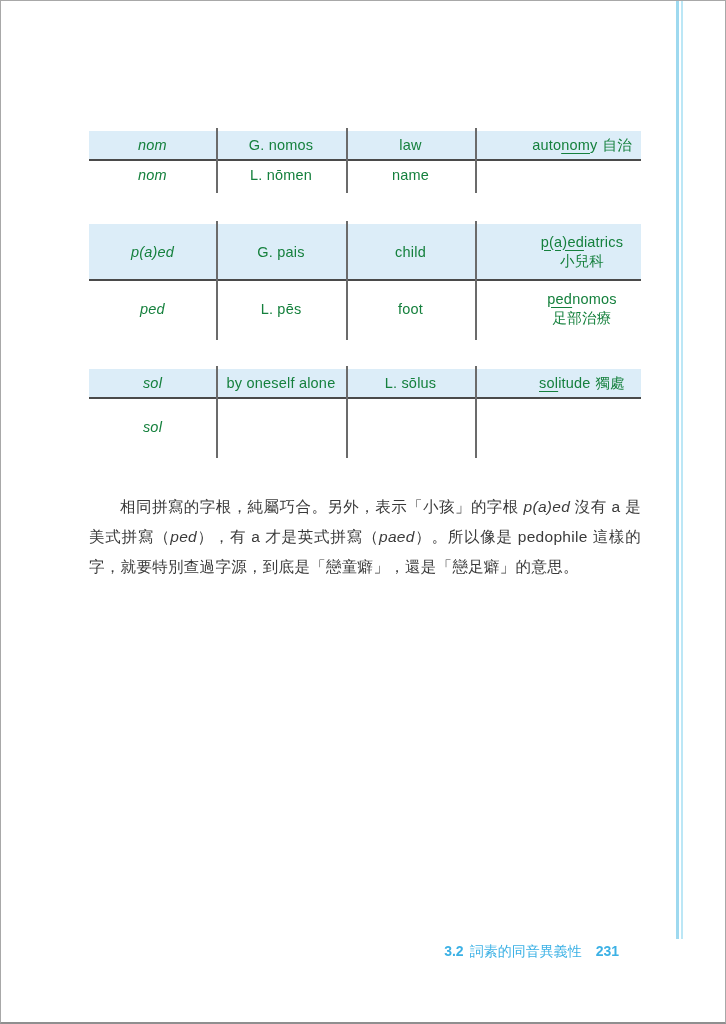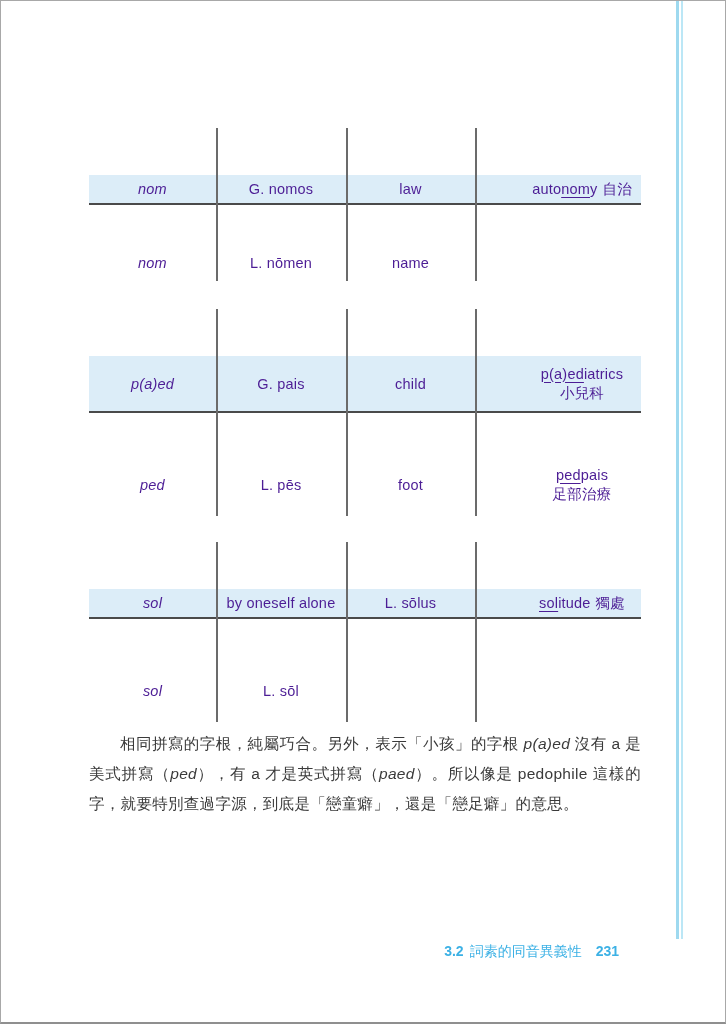--- a/index.html
+++ b/index.html
@@ -14,38 +14,37 @@
   }
   .content { margin-left:88px; width:552px; }
 
   
   .roots-table { position:relative; width:552px; }
   .t-row { display:grid; grid-template-columns:127px 130px 129px 166px; }
   .t-row.header-row .t-cell { background:#dcedf8; }
   .t-row.header-row .t-cell { border-bottom:2px solid #4a4a4a; }
   .t-cell {
     display:flex; align-items:center; justify-content:center;
-    text-align:center; font-size:14.5px; color:#4c1d95;
+    text-align:center; font-size:14.5px; color:#15803d;
     letter-spacing:0.2px;
-    margin-top:44px;
   }
   .h28 .t-cell { height:28px; }
   .h55 .t-cell { height:55px; }
   .cell-root { font-style:italic; }
   .vline { position:absolute; top:-3px; bottom:-4px; width:1.5px; background:#6b6b6b; }
   .vline.v1 { left:127px; } .vline.v2 { left:257px; } .vline.v3 { left:386px; }
   .cell-example { gap:5px; line-height:19px;padding-left:48px; }
   .cell-example.two-line { flex-direction:column; gap:0; }
   .ex-root { text-decoration:underline; text-underline-offset:3px; }
   .tbl-gap1 { height:35px; } .tbl-gap2 { height:33px; }
   .tbl-top { height:130px; }
 
   
   .body-paragraph {
-    margin-top:11px; width:552px;
+    margin-top:38px; width:552px;
     font-size:15.5px; line-height:30px; color:#3a3a3a;
     text-align:justify; text-indent:2em; letter-spacing:0.3px;
   }
   .seg-italic { font-style:italic; }
 
   
   .side-line { position:absolute; top:0; left:675px; height:938px; display:flex; }
   .side-line .stripe-a { width:3px; background:#9ed9ef; }
   .side-line .stripe-gap { width:2px; background:#ffffff; }
   .side-line .stripe-b { width:2px; background:#bce7f6; }
@@ -100,21 +99,21 @@
         <div class="t-cell cell-example two-line">
           <span><span></span><span class="ex-root">p(a)ed</span><span>iatrics</span></span>
           <span>小兒科</span>
         </div>
       </div>
       <div class="t-row h55">
         <div class="t-cell cell-root">ped</div>
         <div class="t-cell">L. pēs</div>
         <div class="t-cell">foot</div>
         <div class="t-cell cell-example two-line">
-          <span><span></span><span class="ex-root">ped</span><span>pais</span></span>
+          <span><span></span><span class="ex-root">ped</span><span>nomos</span></span>
           <span>足部治療</span>
         </div>
       </div>
       <div class="vline v1"></div>
       <div class="vline v2"></div>
       <div class="vline v3"></div>
     </div>
 
     <div class="tbl-gap2"></div>
 
@@ -123,21 +122,20 @@
         <div class="t-cell cell-root">sol</div>
         <div class="t-cell">by oneself alone</div>
         <div class="t-cell">L. sōlus</div>
         <div class="t-cell cell-example">
           <span><span></span><span class="ex-root">sol</span><span>itude</span></span>
           <span>獨處</span>
         </div>
       </div>
       <div class="t-row h55">
         <div class="t-cell cell-root">sol</div>
-        <div class="t-cell">L. sōl</div>
       </div>
       <div class="vline v1"></div>
       <div class="vline v2"></div>
       <div class="vline v3"></div>
     </div>
 
     <p class="body-paragraph"><span>相同拼寫的字根，純屬巧合。另外，表示「小孩」的字根 </span><span class="seg-italic">p(a)ed</span><span> 沒有 a 是美式拼寫（</span><span class="seg-italic">ped</span><span>），有 a 才是英式拼寫（</span><span class="seg-italic">paed</span><span>）。所以像是 pedophile 這樣的字，就要特別查過字源，到底是「戀童癖」，還是「戀足癖」的意思。</span></p>
   </div>
 
   <div class="footer">

